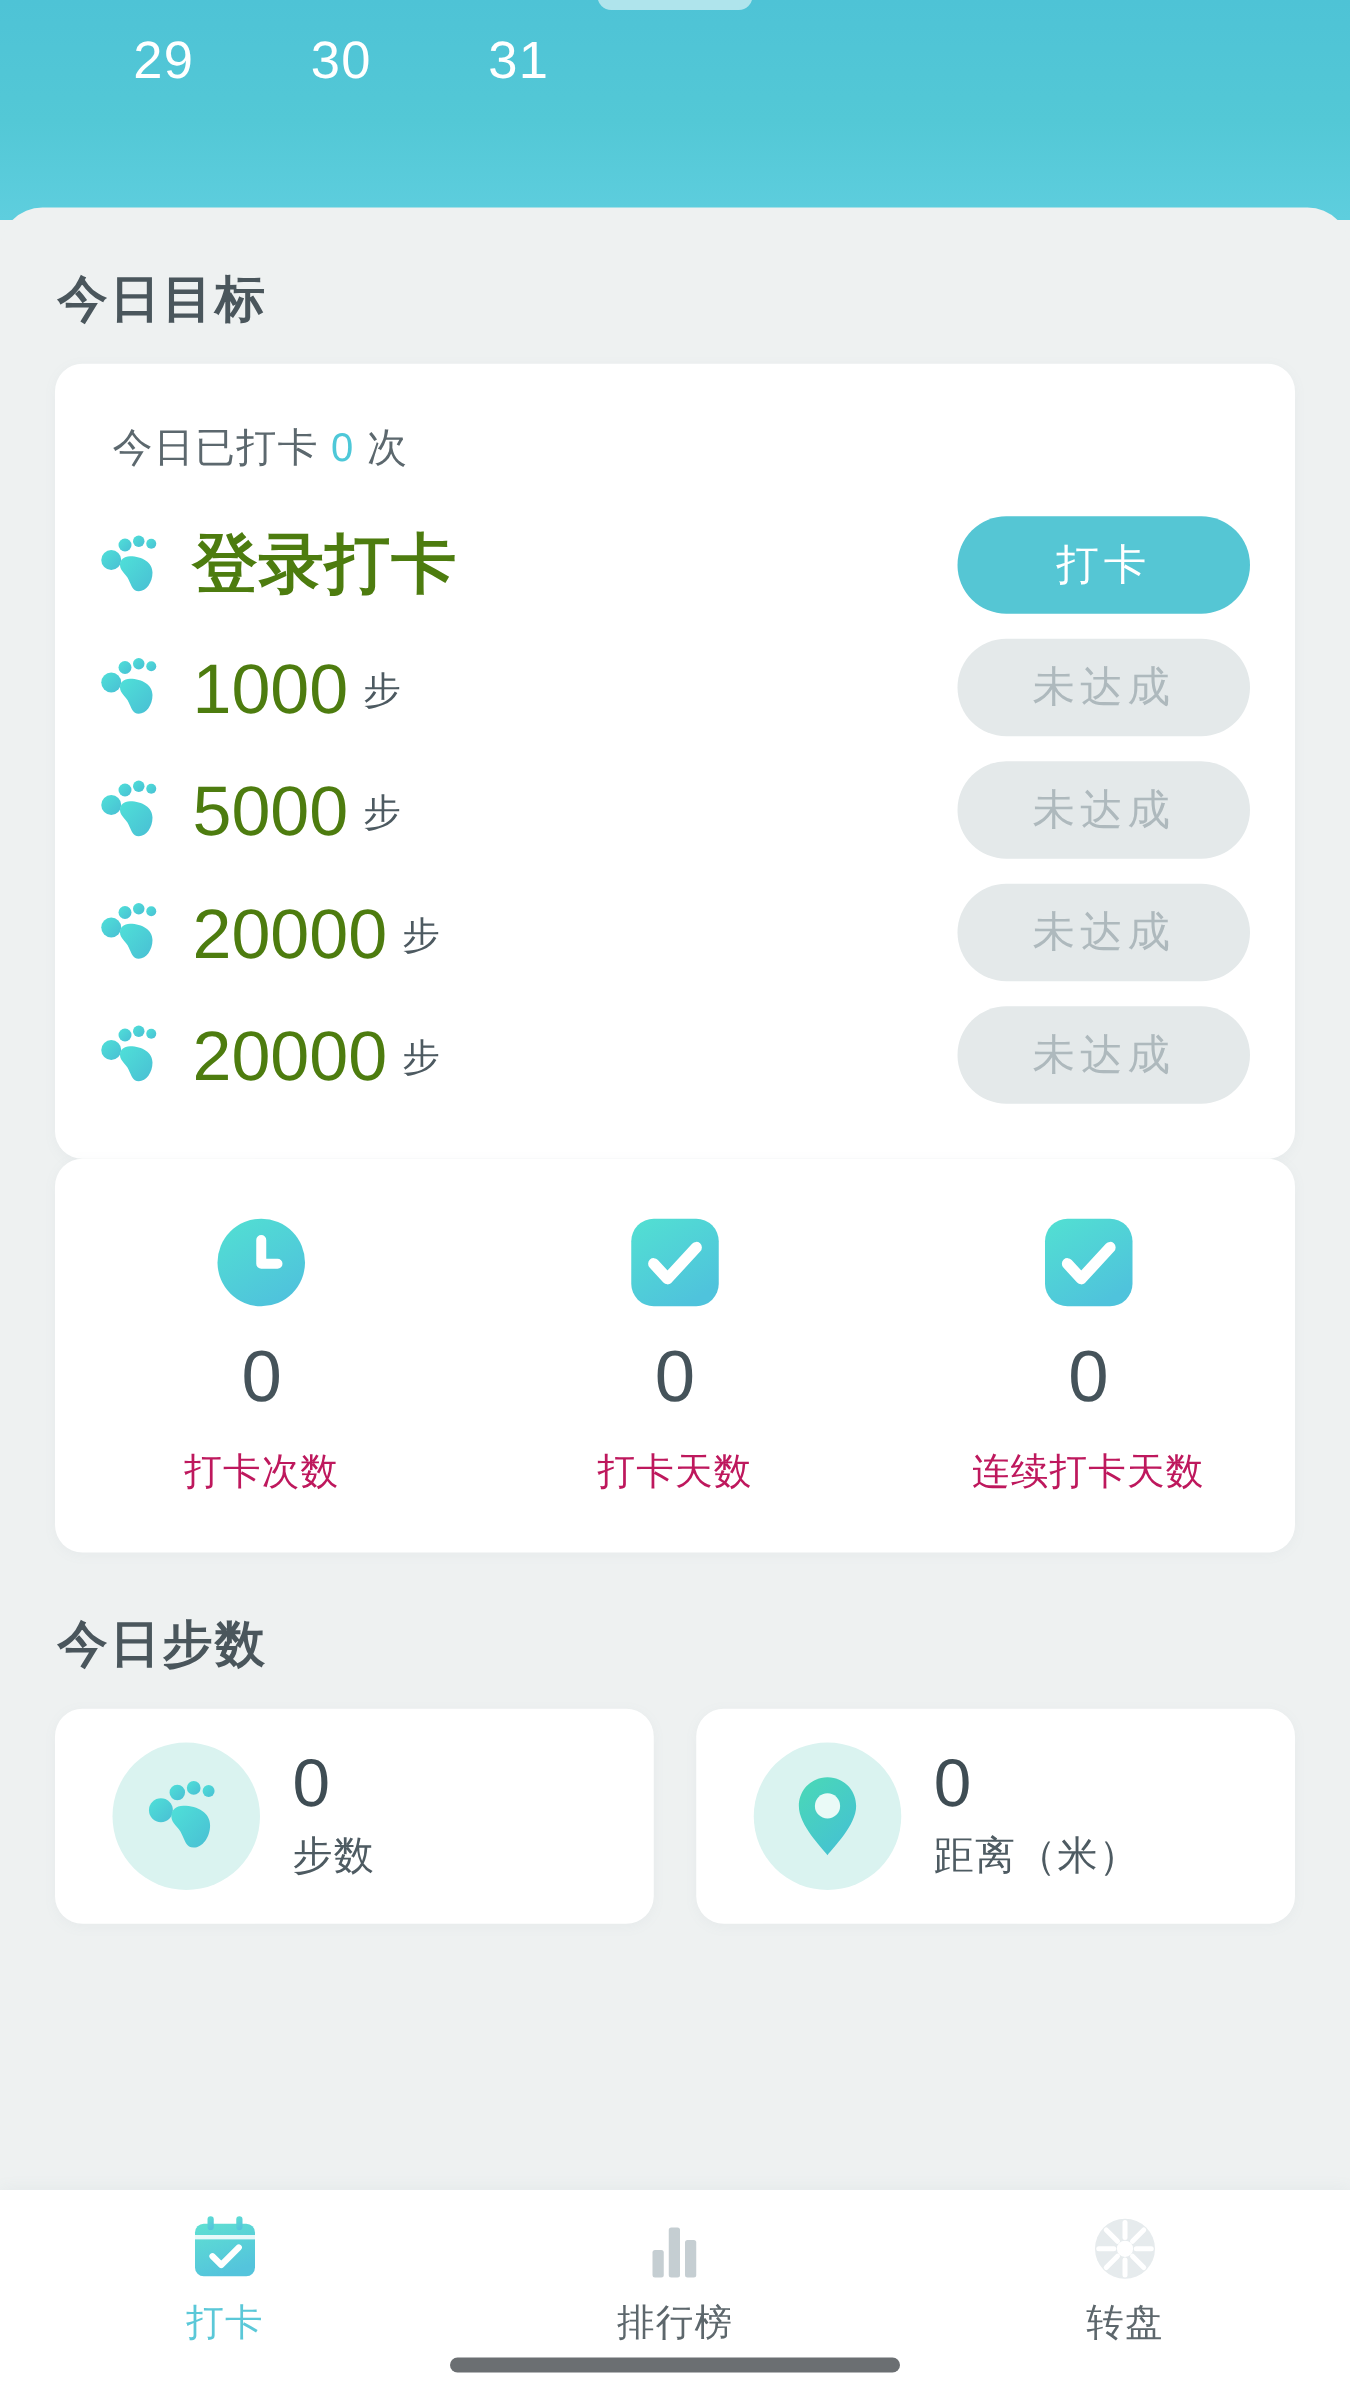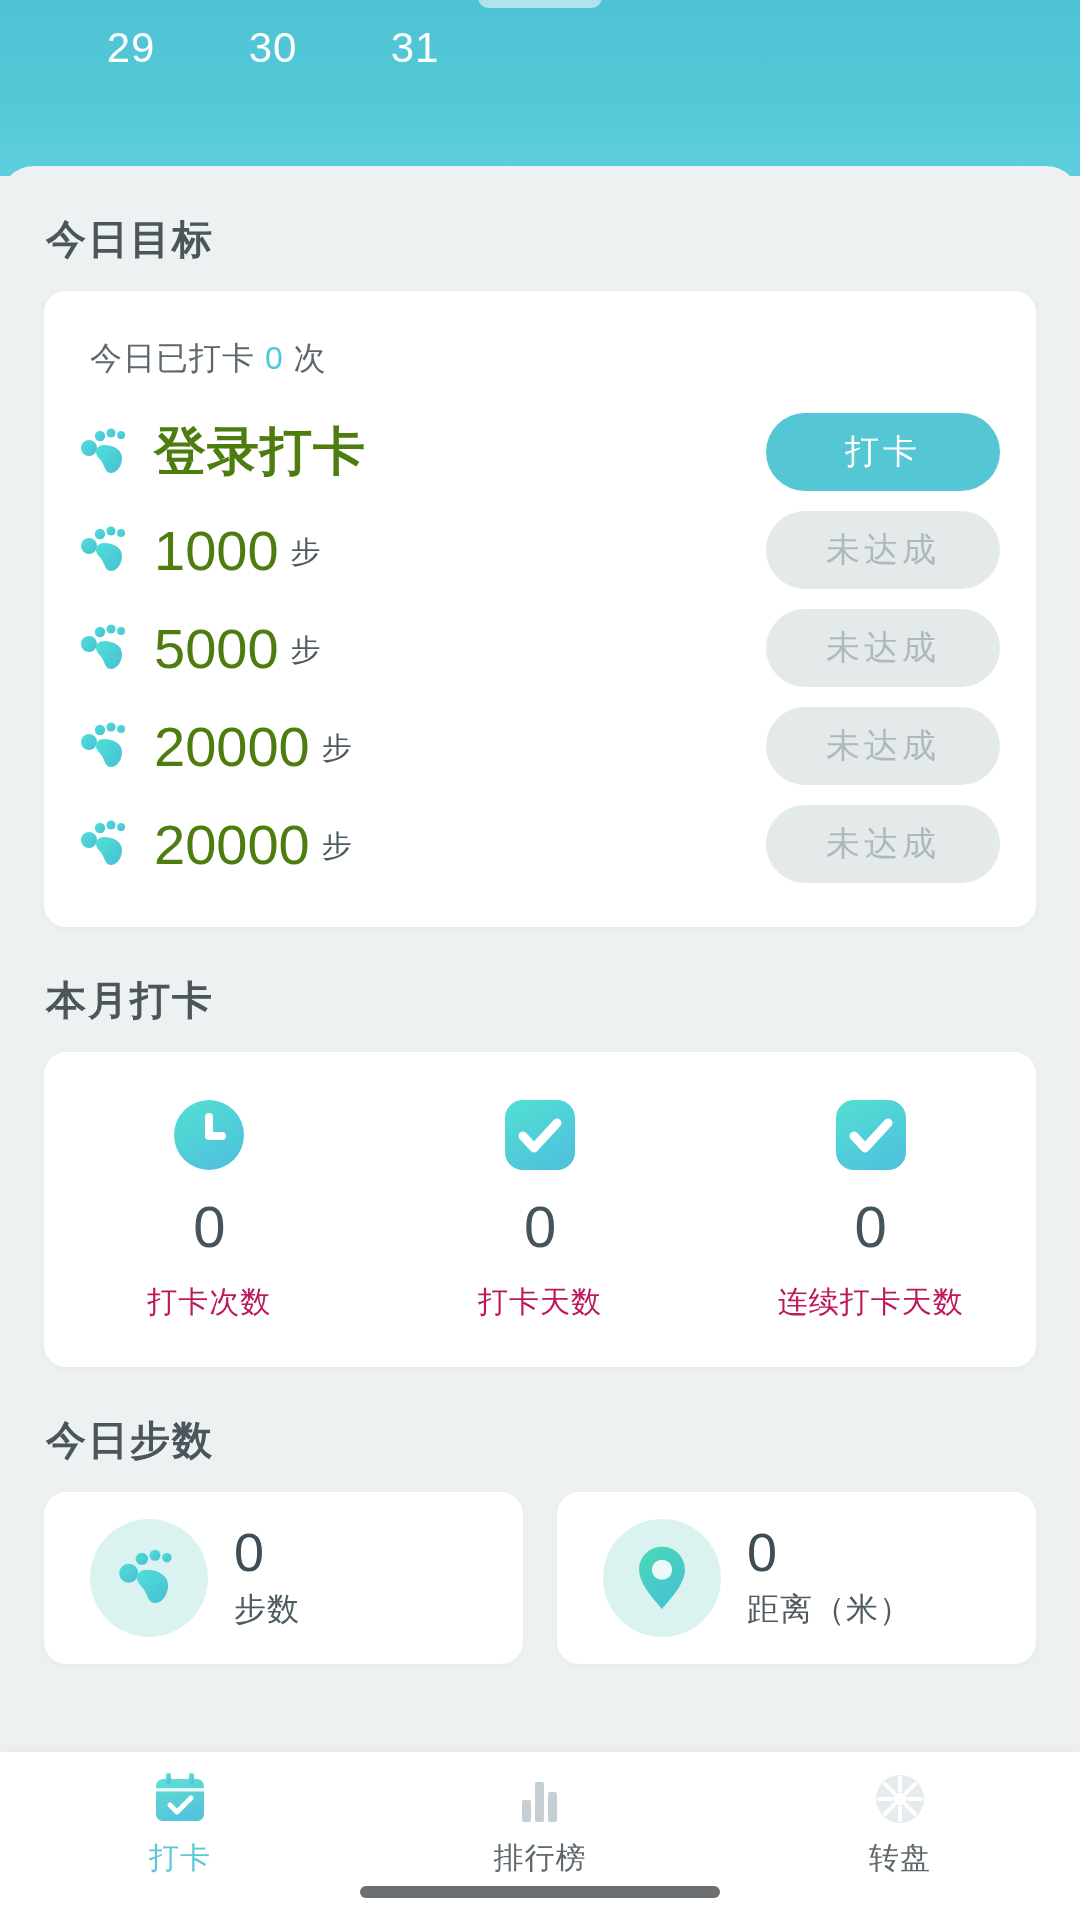--- a/index.html
+++ b/index.html
@@ -225,21 +225,20 @@
               <path d="M24 17c10 0 18 5 18 13 0 8-5 15-11 15-5 0-6-5-8-9-2-5-7-7-7-12 0-4 3-7 8-7z" fill="url(#fg0)"></path>
             </svg>
           </span>
           <span class="goal-name num">20000</span>
           <span class="goal-unit">步</span>
         </div>
         <button class="goal-btn done">未达成</button>
       </div>
     </div>
 
-    <div class="section-title">本月打卡</div>
 
     <div class="card stats-card">
       <div class="stat">
         <span class="stat-ico">
           <svg viewBox="0 0 74 74" width="74" height="74">
             <defs>
                 <linearGradient id="sg1" x1="0" y1="0" x2="0.6" y2="1">
               <stop offset="0" stop-color="#52e0d2"></stop>
                   <stop offset="1" stop-color="#4fc3dc"></stop>
             </linearGradient>

